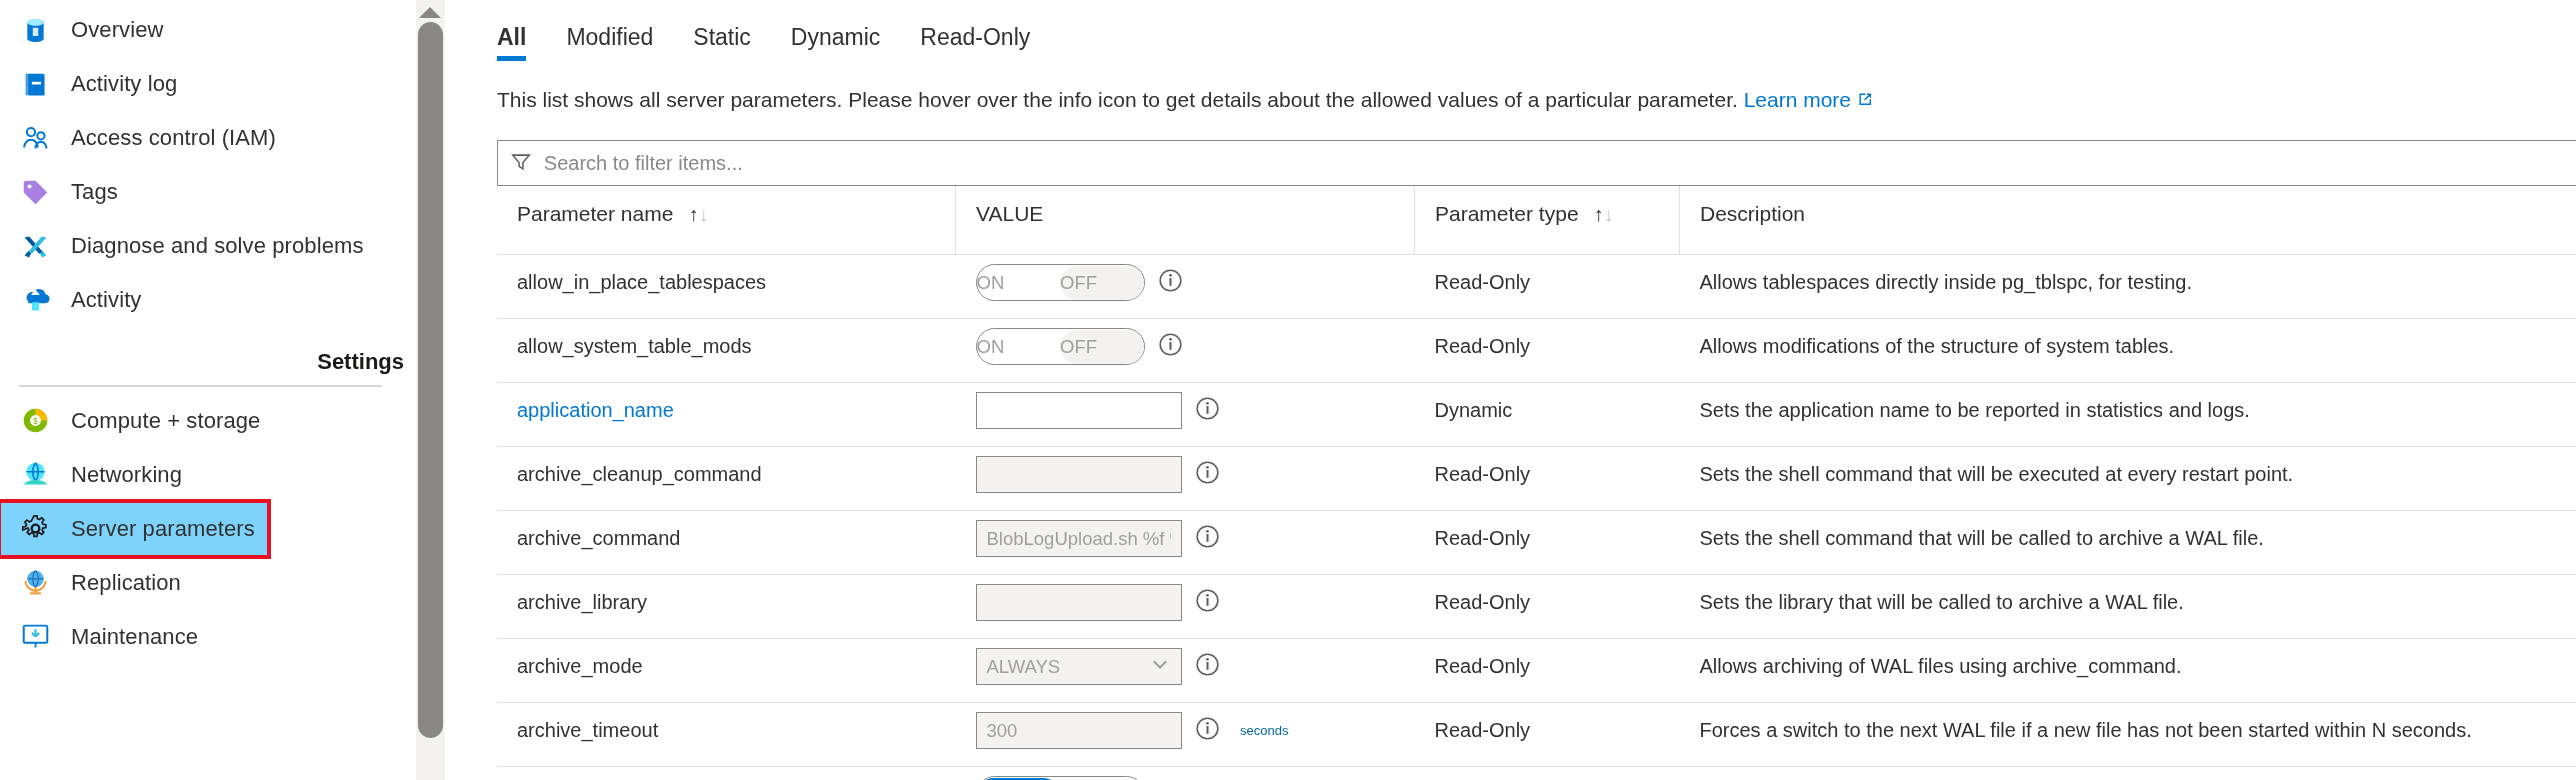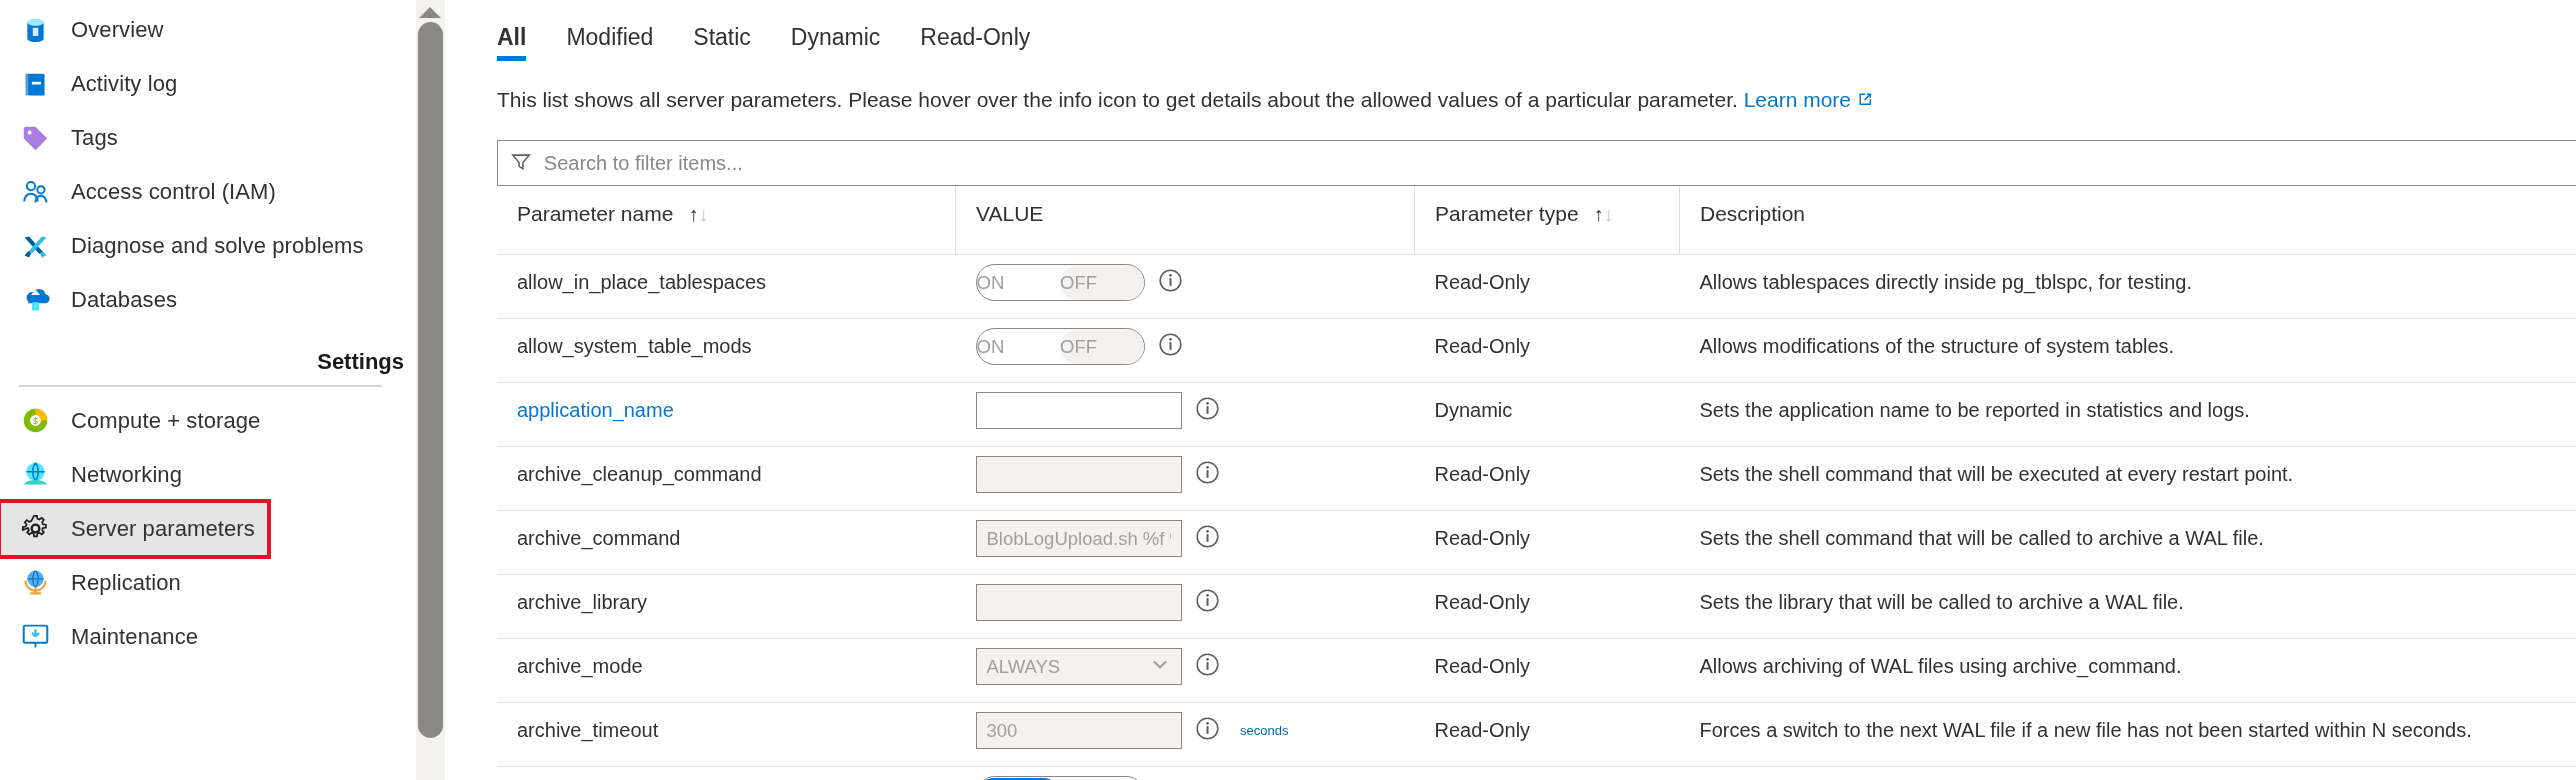--- a/index.html
+++ b/index.html
@@ -27,21 +27,21 @@
     box-sizing: border-box;
   }
   .nav-item {
     display: flex;
     align-items: center;
     height: 54px;
     padding-left: 18.5px;
     box-sizing: border-box;
     cursor: pointer;
   }
-  .nav-item.selected { background: #e5e5e5; width: 404px; }
+  .nav-item.selected { background: #7dd3fc; width: 404px; }
   .nav-item.annotated {
     outline: 4.2px solid #e81123;
     outline-offset: -1.7px;
     width: 268px;
   }
   .nav-icon {
     width: 34px; height: 34px;
     flex: 0 0 34px;
     margin-right: 18.5px;
     display: flex; align-items: center; justify-content: center;
@@ -318,57 +318,57 @@
               <path d="M7 4h17a2 2 0 012 2v22H9a2 2 0 01-2-2V4z" fill="#0078d4"></path>
               <path d="M5 4h3v24H5z" fill="#50a0e0"></path>
               <rect x="12" y="13" width="10" height="3" fill="#fff"></rect>
             </svg>
           </span>
           <span class="nav-label">Activity log</span>
         </div>
         <div class="nav-item">
           <span class="nav-icon">
             <svg width="29" height="29" viewBox="0 0 32 32">
-              <path d="M16 3H6a3 3 0 00-3 3v10l13 13 13-13L16 3z" fill="#a97fe0"></path>
-              <circle cx="9.5" cy="9.5" r="2.2" fill="#fff"></circle>
-            </svg>
-          </span>
-          <span class="nav-label">Tags</span>
-        </div>
-        <div class="nav-item">
-          <span class="nav-icon">
-            <svg width="29" height="29" viewBox="0 0 32 32">
               <circle cx="11" cy="9" r="4.5" fill="none" stroke="#0078d4" stroke-width="2.2"></circle>
               <path d="M3.5 26c0-5 3.4-8.5 7.5-8.5s7.5 3.5 7.5 8.5" fill="none" stroke="#0078d4" stroke-width="2.2"></path>
               <circle cx="22" cy="13" r="4" fill="none" stroke="#0078d4" stroke-width="2.2"></circle>
               <path d="M16 27c0-4.4 2.8-7.5 6-7.5s6 3.1 6 7.5" fill="none" stroke="#0078d4" stroke-width="2.2"></path>
             </svg>
           </span>
           <span class="nav-label">Access control (IAM)</span>
         </div>
         <div class="nav-item">
           <span class="nav-icon">
             <svg width="29" height="29" viewBox="0 0 32 32">
+              <path d="M16 3H6a3 3 0 00-3 3v10l13 13 13-13L16 3z" fill="#a97fe0"></path>
+              <circle cx="9.5" cy="9.5" r="2.2" fill="#fff"></circle>
+            </svg>
+          </span>
+          <span class="nav-label">Tags</span>
+        </div>
+        <div class="nav-item">
+          <span class="nav-icon">
+            <svg width="29" height="29" viewBox="0 0 32 32">
               <path d="M4 6l16 18 5-1-16-18z" fill="#005ba1"></path>
               <path d="M28 6L12 24l-5-1L23 5z" fill="#32bedd"></path>
               <path d="M4 26l5 2 2-4-3-3z" fill="#005ba1"></path>
               <path d="M28 26l-5 2-2-4 3-3z" fill="#32bedd"></path>
             </svg>
           </span>
           <span class="nav-label">Diagnose and solve problems</span>
         </div>
         <div class="nav-item">
           <span class="nav-icon">
             <svg width="29" height="29" viewBox="0 0 32 32">
               <path d="M8 17a6 6 0 016-10 7 7 0 0113 2 5 5 0 01-1 10H8z" fill="#0078d4"></path>
               <rect x="12" y="18" width="8" height="9" rx="1" fill="#50e6ff"></rect>
               <path d="M16 4l5 6h-10z" fill="#fff"></path>
             </svg>
           </span>
-          <span class="nav-label">Databases</span>
+          <span class="nav-label">Activity</span>
         </div>
       </div>
     <div class="section-head">Settings</div>
     <div class="section-rule"></div>
     <div id="nav-settings">
         <div class="nav-item">
           <span class="nav-icon">
             <svg width="29" height="29" viewBox="0 0 32 32">
               <circle cx="16" cy="16" r="13" fill="#7fba00"></circle>
               <path d="M16 3a13 13 0 0113 13H16z" fill="#ffb900"></path>

